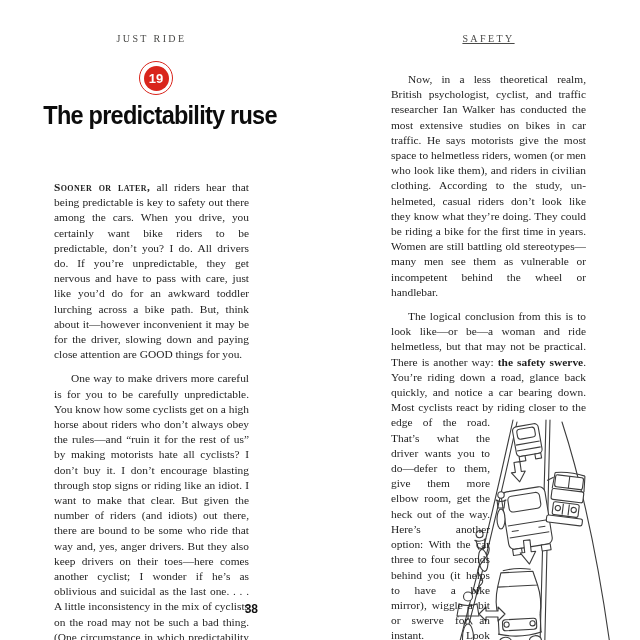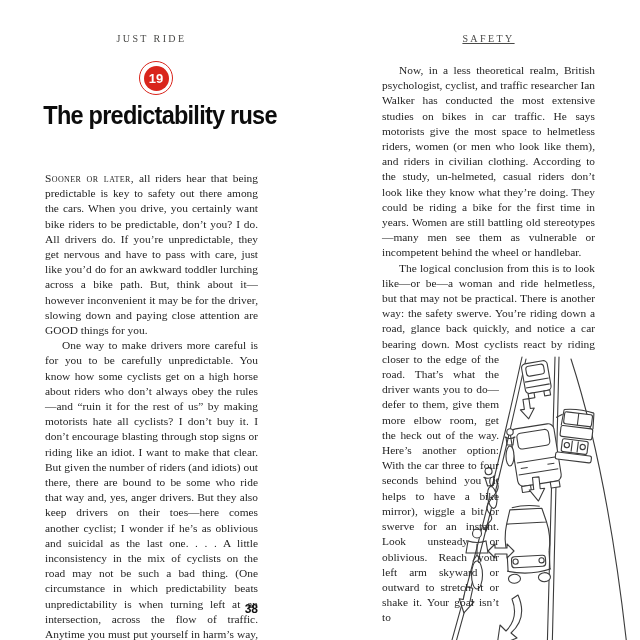--- a/index.html
+++ b/index.html
@@ -35,25 +35,25 @@
     letter-spacing:-0.8px;color:#0c0c0c;transform:scaleX(0.94);transform-origin:50% 50%;
     white-space:nowrap;
   }
 
   .body-col{
     position:absolute;text-align:justify;font-size:11.4px;line-height:15.2px;
     color:#1e1e1e;
   }
   #body-left{left:45px;top:171px;width:213px;}
   #body-right{left:382px;top:63px;width:213px;}
-  .body-col p{margin:0;}
+  .body-col p{margin:9px;}
   .indent{text-indent:17px;}
-  .lead{font-weight:normal;font-variant:small-caps;letter-spacing:0.4px;}
+  .lead{font-weight:bold;font-variant:small-caps;letter-spacing:0.4px;}
   .it{}
-  .bold{font-weight:normal;}
+  .bold{font-weight:bold;}
 
   .pagenum{
     position:absolute;left:45px;top:602px;width:213px;text-align:right;
     font-family:"Liberation Sans",sans-serif;font-weight:bold;font-size:12px;color:#111;
   }
 
   .illu-right{float:right;width:90px;height:294px;margin:2px 0 0 6px;}
   .illu-right svg{display:block;width:195px;height:305px;margin-left:-63px;overflow:visible;}
 </style>
 </head>

